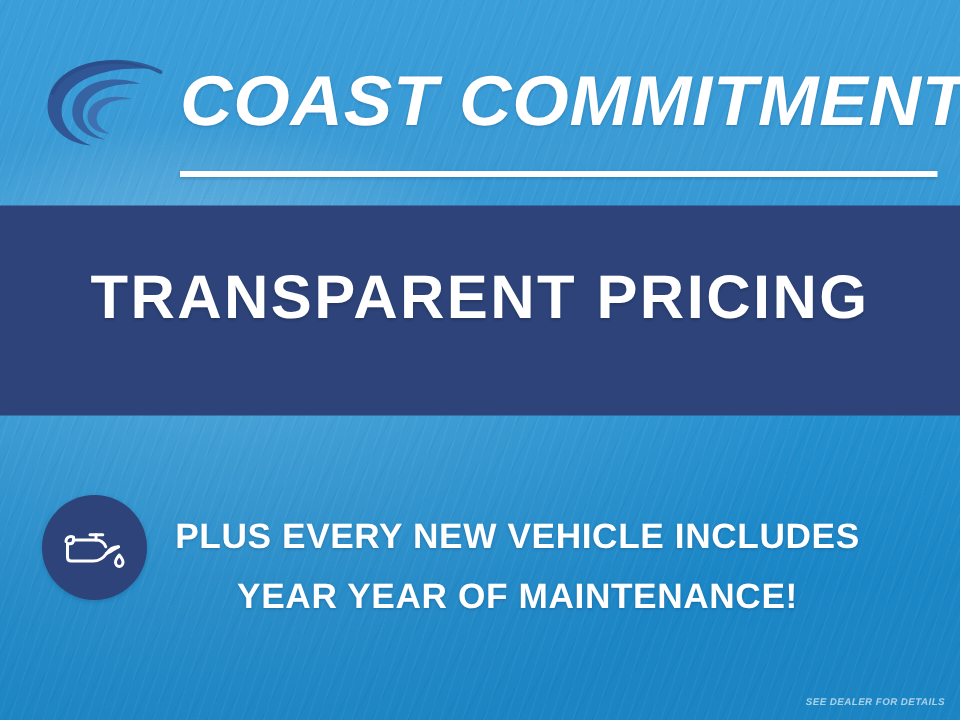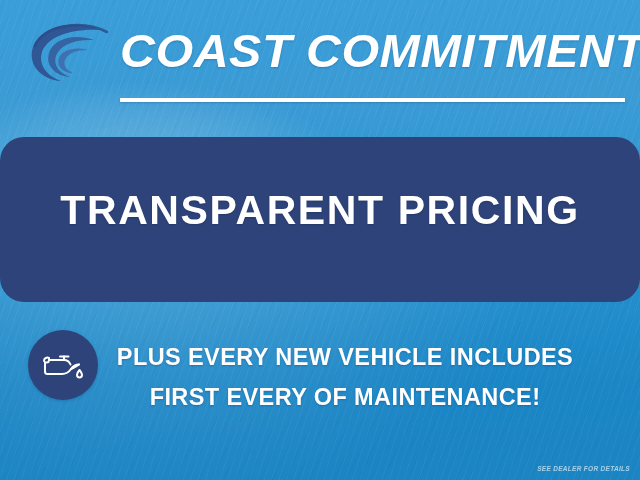--- a/index.html
+++ b/index.html
@@ -86,21 +86,21 @@
     background: linear-gradient(180deg,
       rgba(10,90,150,0.00) 0%,
       rgba(10,92,152,0.10) 55%,
       rgba(8,84,142,0.16) 100%);
   }
 
   
   .header {
     position: absolute;
     left: 0;
-    top: 0;
+    top: 16px;
     width: 619px;
     height: 137px;
   }
   .logo {
     position: absolute;
     left: 22px;
     top: 16px;
     width: 96px;
     height: 78px;
   }
@@ -134,27 +134,26 @@
     background: #ffffff;
     box-shadow: 0 1px 2px rgba(10,60,110,0.28);
   }
 
   
   .banner {
     position: absolute;
     left: 0;
     top: 137px;
     width: 640px;
-    height: 165px;
+    height: 140px;
     background: #2d4379;
     display: flex;
     flex-direction: column;
     align-items: center;
     justify-content: center;
-    border-radius: 24px;
   }
   .banner-line {
     color: #ffffff;
     font-family: "Liberation Sans", sans-serif;
     font-weight: bold;
     font-size: 41px;
     letter-spacing: 1.6px;
     line-height: 1.0;
     white-space: nowrap;
     text-shadow: 0 1px 2px rgba(0,0,0,0.18);
@@ -263,19 +262,19 @@
           <path d="M20 8.5 L28.5 8.5"></path>
           <path d="M24 12 C27 12 29.5 14 30.5 16.5"></path>
           <path d="M39 16.5 C36.5 18 33.5 20 31 21"></path>
           <path d="M39.5 22 C39.5 22 37 25 37 26.8 C37 28.5 38.2 29.6 39.5 29.6 C40.8 29.6 42 28.5 42 26.8 C42 25 39.5 22 39.5 22 Z"></path>
         </g>
       </svg>
     </div>
 
     <div class="promo-text">
       <div class="promo-line">PLUS EVERY NEW VEHICLE INCLUDES</div>
-      <div class="promo-line">FIRST EVERY OF MAINTENANCE!</div>
+      <div class="promo-line">YEAR YEAR OF MAINTENANCE!</div>
     </div>
   </div>
 
   <div class="fineprint">SEE DEALER FOR DETAILS</div>
 
 </div>
 
 </body></html>

